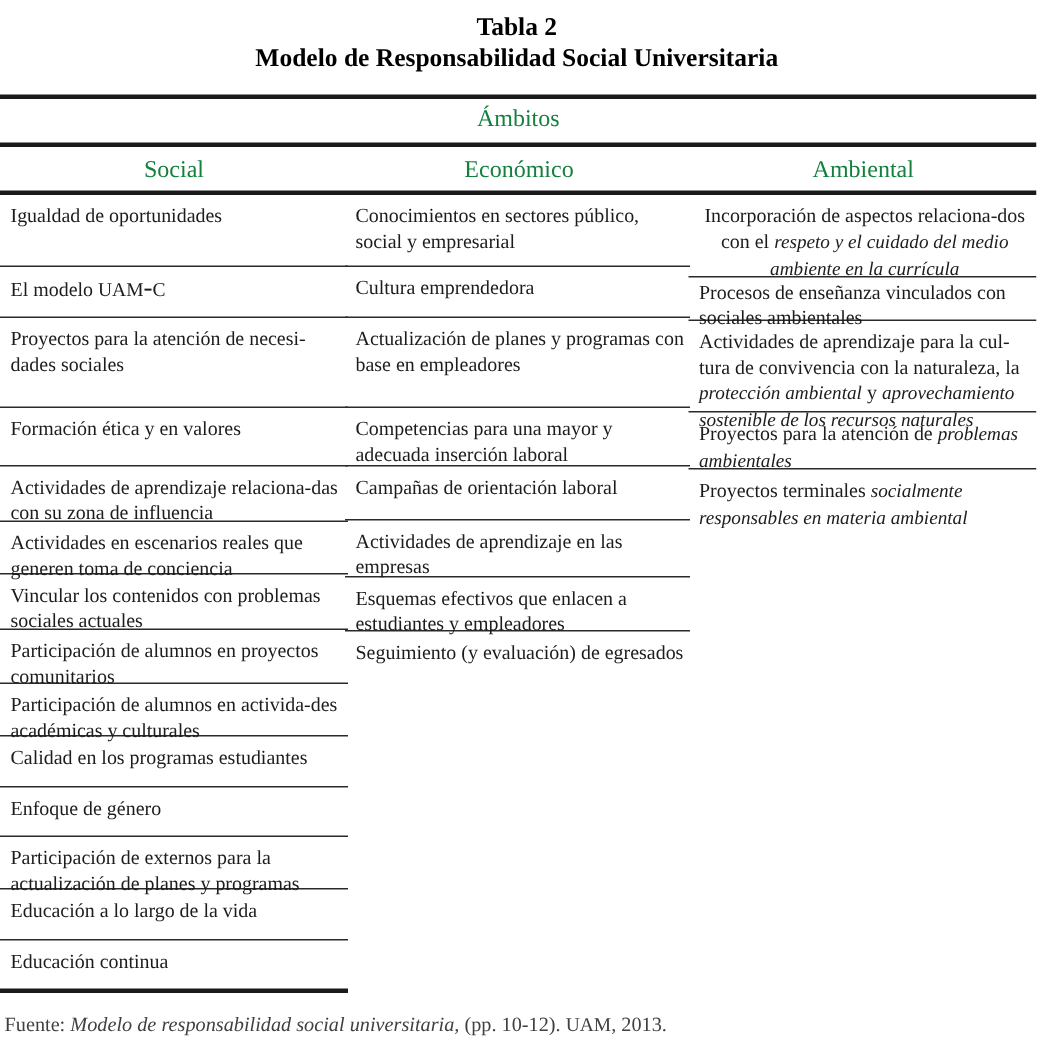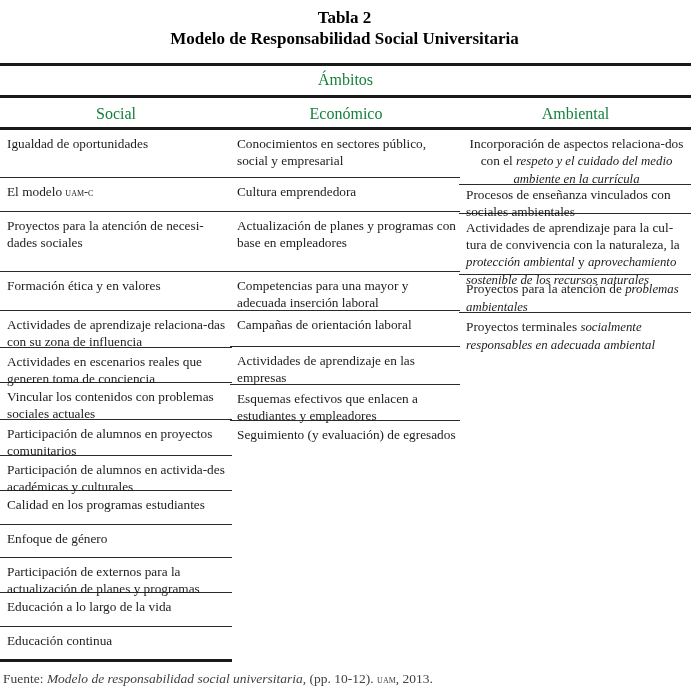--- a/index.html
+++ b/index.html
@@ -11,21 +11,21 @@
     #t2 { top:29px; }
     .rule { position:absolute; background:#1a1a1a; }
     .thick { height:3px; }
     .hdr { position:absolute; font-family:"Liberation Serif","DejaVu Serif",serif; font-size:16px;
            text-align:center; color:#15803d; }
     .col { position:absolute; top:130px; }
     .cell { position:absolute; left:0; right:0; box-sizing:border-box; border-bottom:1.5px solid #2a2a2a; }
     .cell.noborder { border-bottom:none; }
     .txt { position:absolute; top:5px; left:7px; right:4px;
            font-family:"Liberation Serif","DejaVu Serif",serif; font-size:13.3px; line-height:17px; color:#1c1c1c; }
-    .sc { font-variant:small-caps; text-transform:lowercase; font-size:12px; }
+    .sc { font-variant:small-caps; text-transform:lowercase; font-size:18px; }
     .it { font-style:italic; font-size:12.8px; }
     #footer { position:absolute; left:3px; top:671px; font-family:"Liberation Serif","DejaVu Serif",serif;
               font-size:13.5px; color:#404040; white-space:nowrap; }
   </style>
 </head>
 <body>
 
 <div id="t1" class="title">Tabla 2</div>
 <div id="t2" class="title">Modelo de Responsabilidad Social Universitaria</div>
 
@@ -114,21 +114,21 @@
     <div class="cell" style="top: 51px; height: 33px;">
       <div class="txt"><span>Procesos de enseñanza vinculados con sociales ambientales</span></div>
     </div>
     <div class="cell" style="top: 84px; height: 61px;">
       <div class="txt"><span>Actividades de aprendizaje para la cul-tura de convivencia con la naturaleza, la </span><span class="it">protección ambiental</span><span> y </span><span class="it">aprovechamiento sostenible de los recursos naturales</span></div>
     </div>
     <div class="cell" style="top: 145px; height: 38px;">
       <div class="txt"><span>Proyectos para la atención de </span><span class="it">problemas ambientales</span></div>
     </div>
     <div class="cell noborder" style="top: 183px; height: 47px;">
-      <div class="txt"><span>Proyectos terminales </span><span class="it">socialmente responsables en adecuada ambiental</span></div>
+      <div class="txt"><span>Proyectos terminales </span><span class="it">socialmente responsables en materia ambiental</span></div>
     </div>
   </div>
 
 <div class="rule thick" style="left:0;width:232px;top:659px;"></div>
 
 <div id="footer">
   <span>Fuente: </span><span class="it" style="font-size:13.5px;">Modelo de responsabilidad social universitaria,</span><span> (pp. 10-12). </span><span class="sc">UAM</span><span>, 2013.</span>
 </div>
 
 </body></html>

